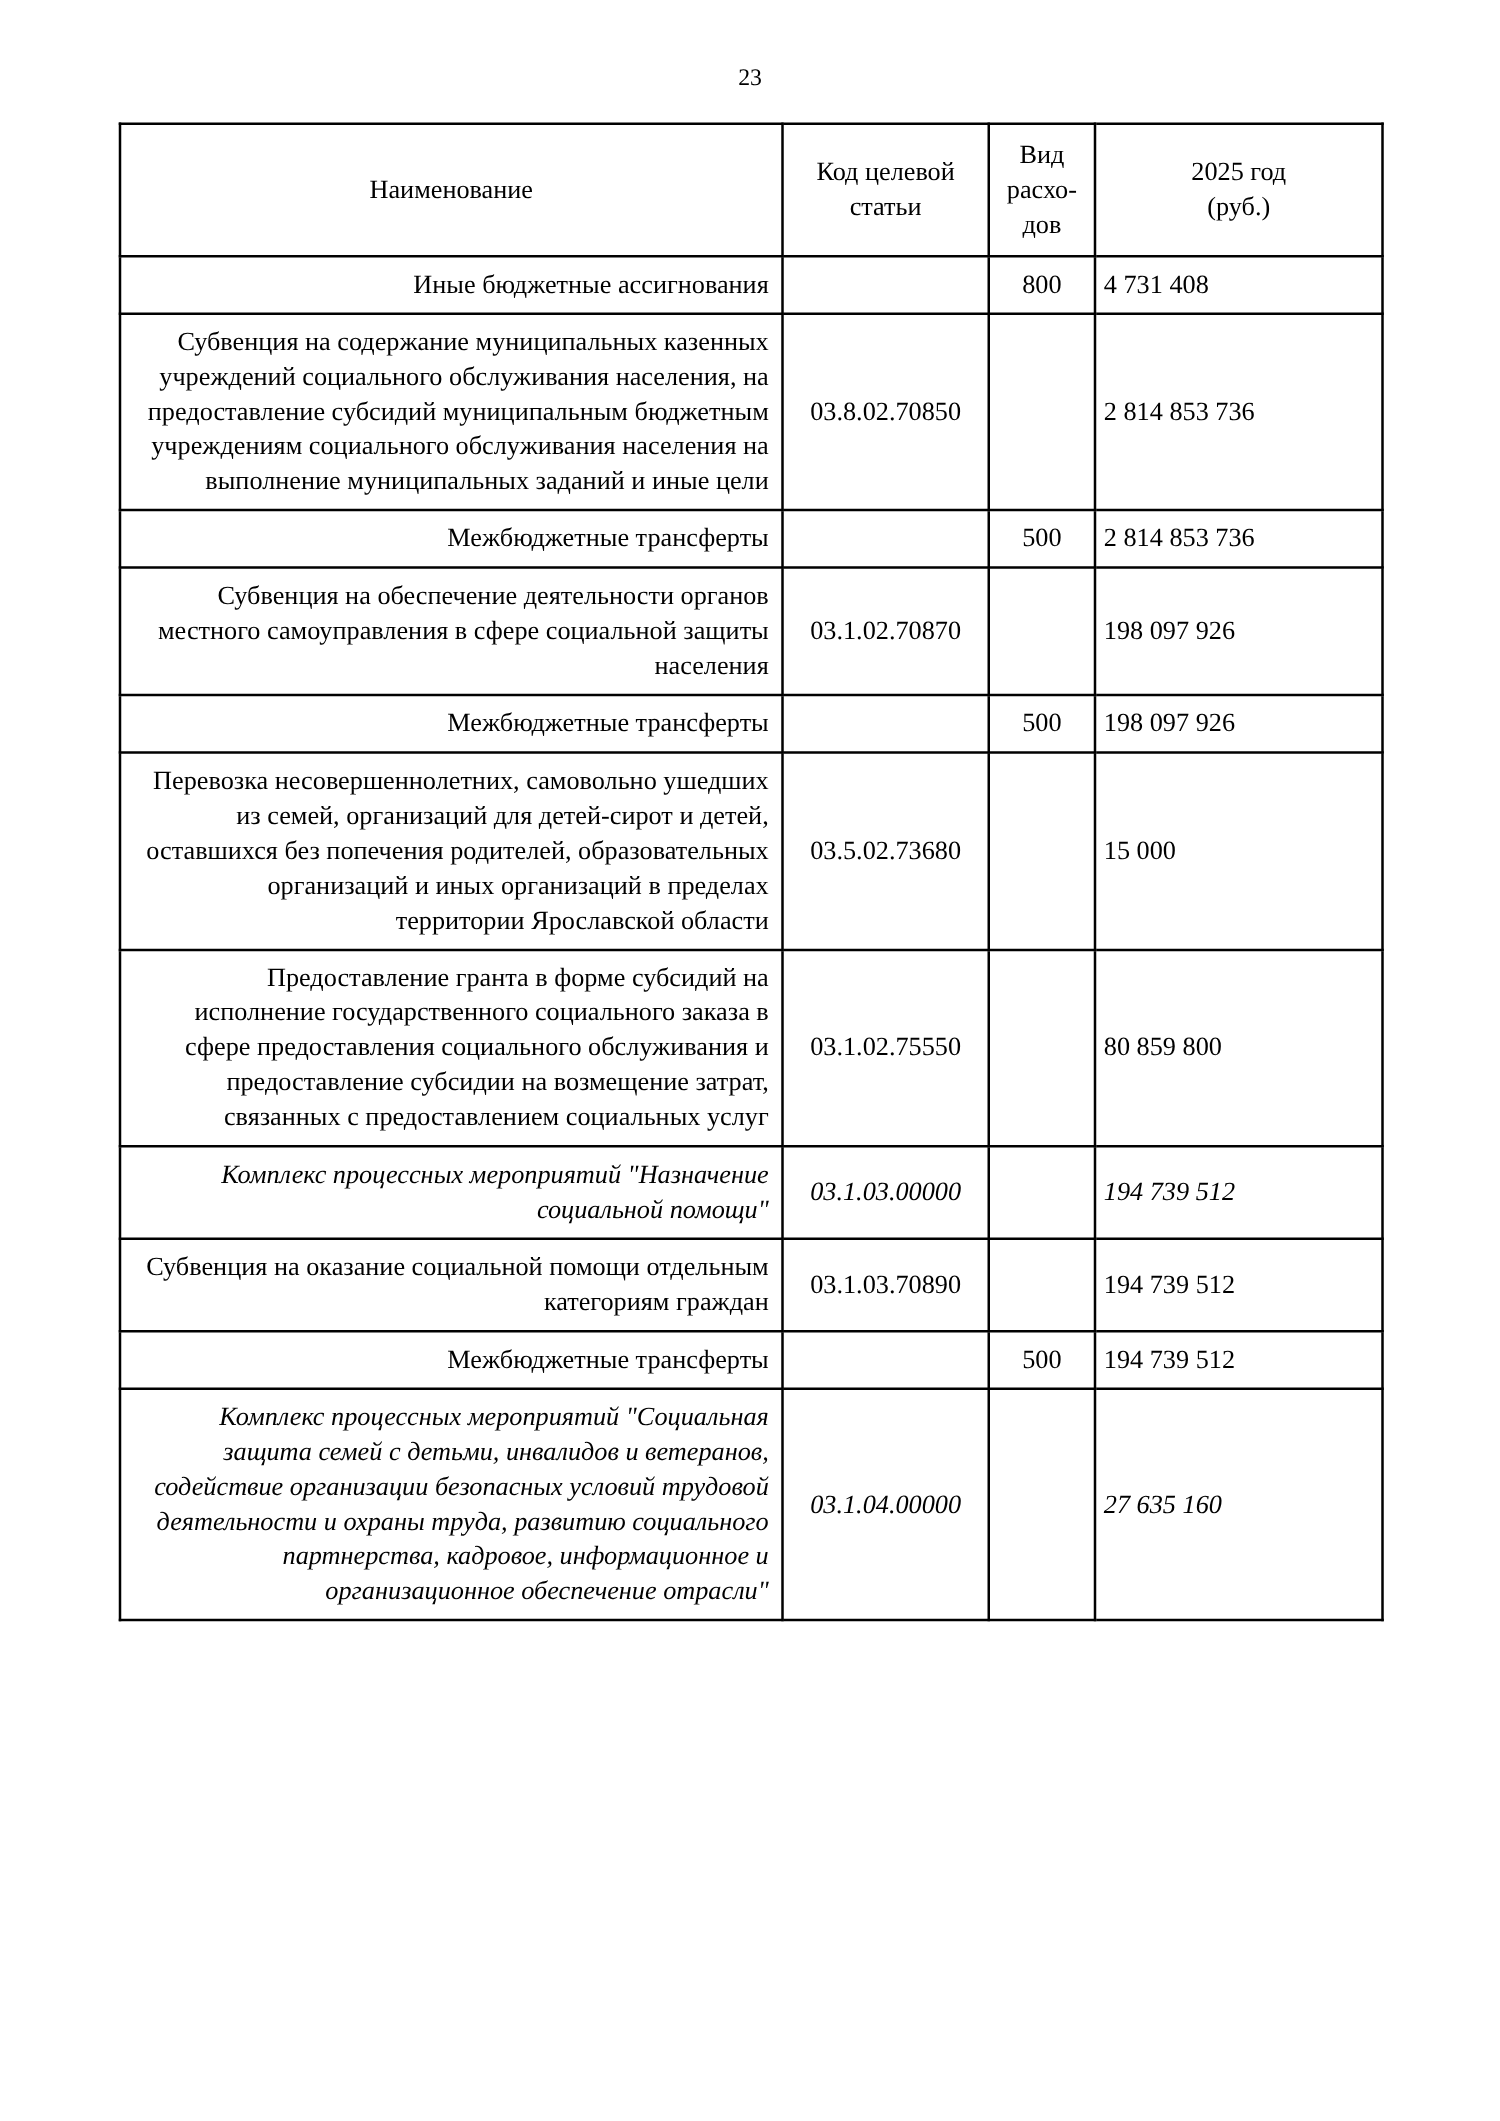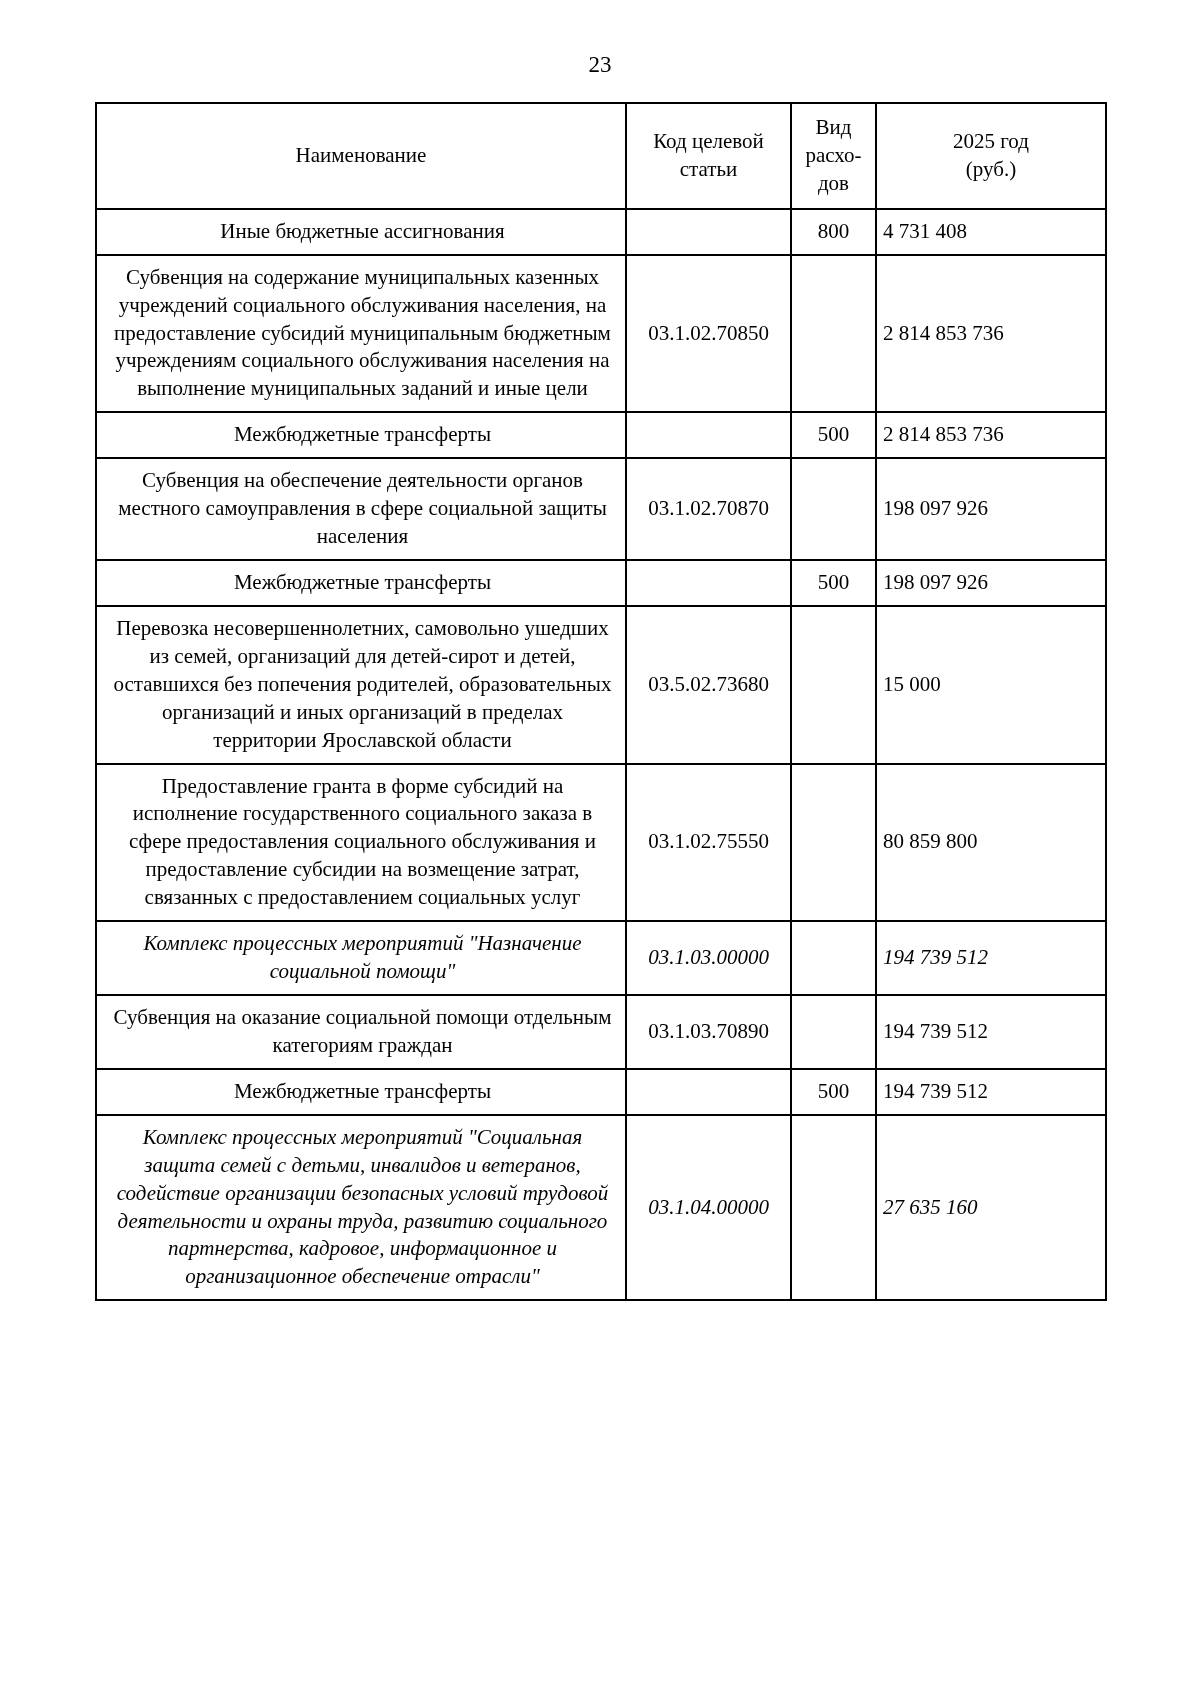--- a/index.html
+++ b/index.html
@@ -14,21 +14,21 @@
     position: relative;
     overflow: hidden;
   }
   .sheet {
     width: 1200px;
     height: 1697px;
     padding-top: 52px;
   }
   .page-number {
     text-align: center;
-    font-size: 23px;
+    font-size: 19px;
     margin-bottom: 24px;
   }
   table.budget {
     border-collapse: collapse;
     table-layout: fixed;
     width: 1010px;
     margin-left: 95px;
     font-size: 21px;
     line-height: 1.33;
   }
@@ -38,21 +38,21 @@
   }
   table.budget th {
     font-weight: normal;
     text-align: center;
     vertical-align: middle;
     padding: 10px 6px;
     white-space: pre-line;
   }
   td.cell-name {
     vertical-align: top;
-    text-align: center;
+    text-align: right;
     padding: 8px 10px 8px 13px;
     font-family: Liberation Serif, serif;
   }
   td.cell-code {
     vertical-align: middle;
     text-align: center;
     padding: 8px 4px;
   }
   td.cell-type {
     vertical-align: middle;
@@ -99,21 +99,21 @@
     </thead>
     <tbody>
         <tr>
           <td class="cell-name">Иные бюджетные ассигнования</td>
           <td class="cell-code"></td>
           <td class="cell-type">800</td>
           <td class="cell-amount">4 731 408</td>
         </tr>
         <tr>
           <td class="cell-name">Субвенция на содержание муниципальных казенных учреждений социального обслуживания населения, на предоставление субсидий муниципальным бюджетным учреждениям социального обслуживания населения на выполнение муниципальных заданий и иные цели</td>
-          <td class="cell-code">03.1.02.70850</td>
+          <td class="cell-code">03.8.02.70850</td>
           <td class="cell-type"></td>
           <td class="cell-amount">2 814 853 736</td>
         </tr>
         <tr>
           <td class="cell-name">Межбюджетные трансферты</td>
           <td class="cell-code"></td>
           <td class="cell-type">500</td>
           <td class="cell-amount">2 814 853 736</td>
         </tr>
         <tr>

